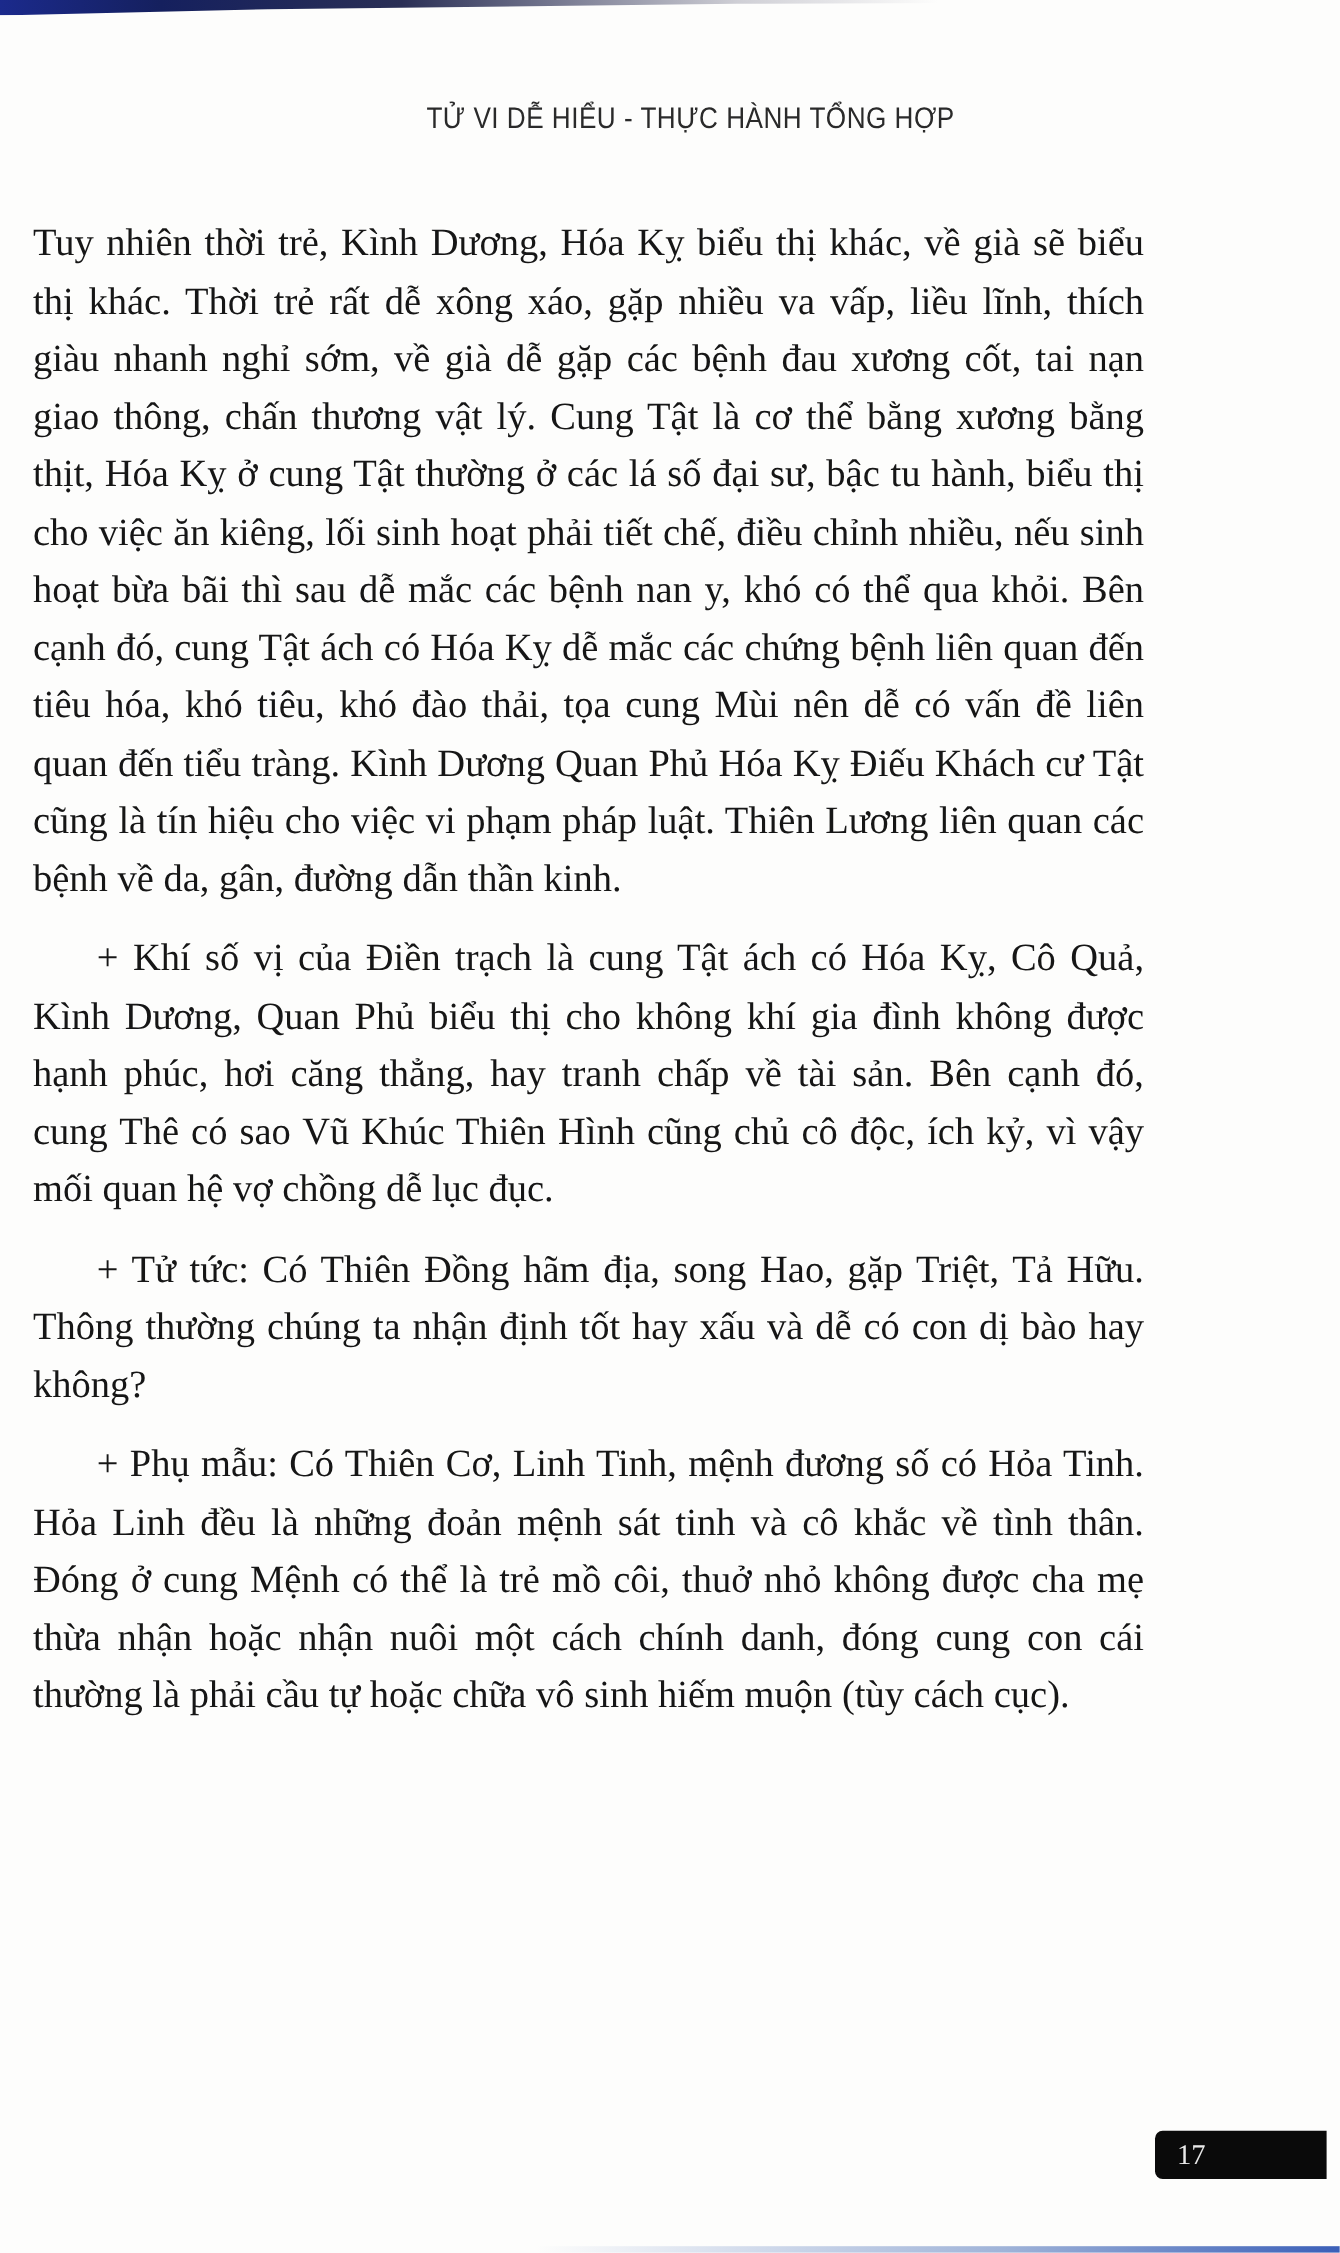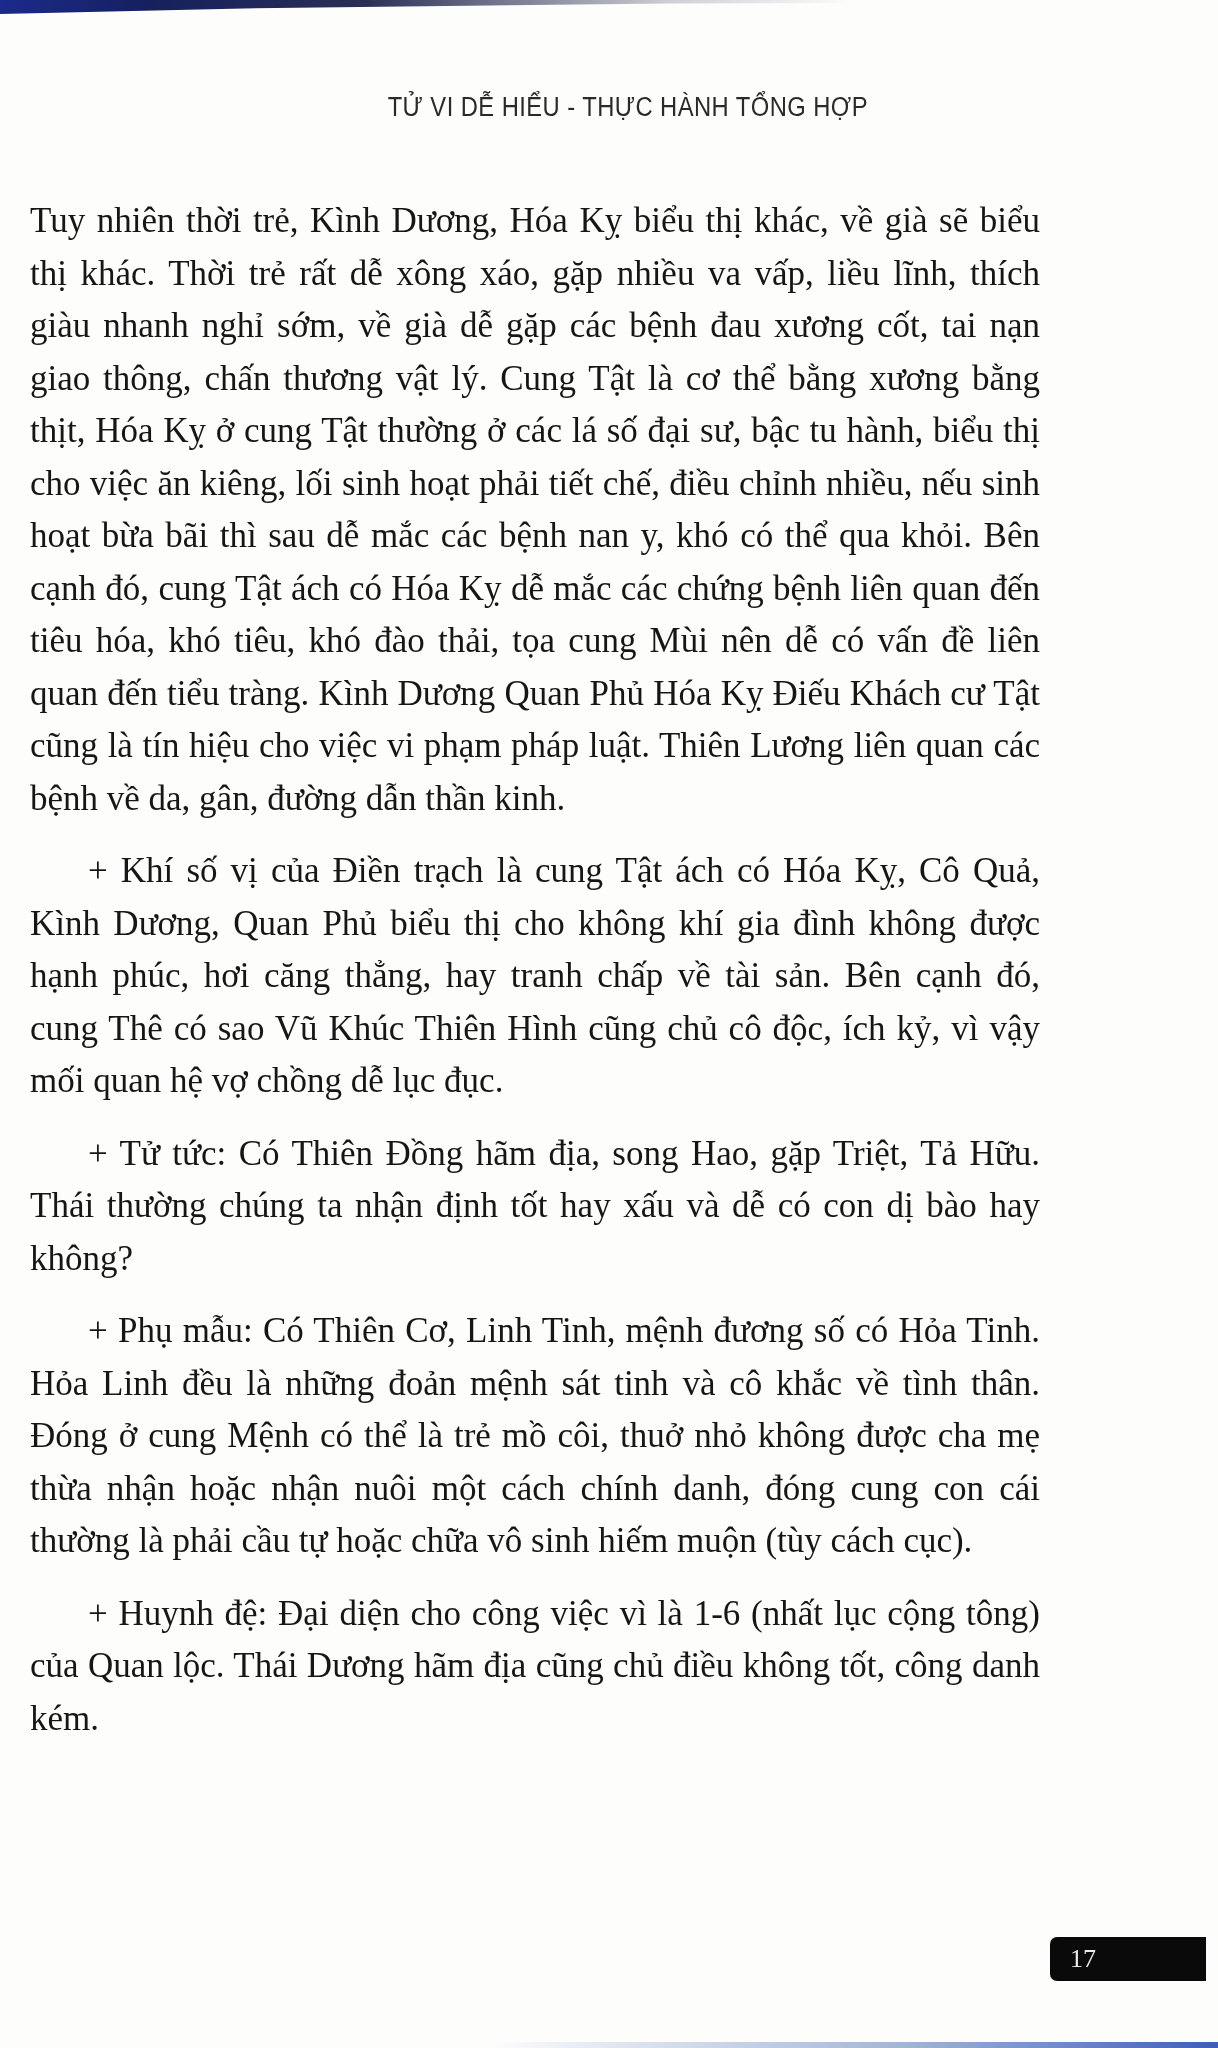--- a/index.html
+++ b/index.html
@@ -81,22 +81,21 @@
 </head>
 <body>
 
 <div class="top-edge"></div>
 
 <div class="running-header">TỬ VI DỄ HIỂU - THỰC HÀNH TỔNG HỢP</div>
 
 <div class="body-text">
   <p>Tuy nhiên thời trẻ, Kình Dương, Hóa Kỵ biểu thị khác, về già sẽ biểu thị khác. Thời trẻ rất dễ xông xáo, gặp nhiều va vấp, liều lĩnh, thích giàu nhanh nghỉ sớm, về già dễ gặp các bệnh đau xương cốt, tai nạn giao thông, chấn thương vật lý. Cung Tật là cơ thể bằng xương bằng thịt, Hóa Kỵ ở cung Tật thường ở các lá số đại sư, bậc tu hành, biểu thị cho việc ăn kiêng, lối sinh hoạt phải tiết chế, điều chỉnh nhiều, nếu sinh hoạt bừa bãi thì sau dễ mắc các bệnh nan y, khó có thể qua khỏi. Bên cạnh đó, cung Tật ách có Hóa Kỵ dễ mắc các chứng bệnh liên quan đến tiêu hóa, khó tiêu, khó đào thải, tọa cung Mùi nên dễ có vấn đề liên quan đến tiểu tràng. Kình Dương Quan Phủ Hóa Kỵ Điếu Khách cư Tật cũng là tín hiệu cho việc vi phạm pháp luật. Thiên Lương liên quan các bệnh về da, gân, đường dẫn thần kinh.</p>
   <p class="indent">+ Khí số vị của Điền trạch là cung Tật ách có Hóa Kỵ, Cô Quả, Kình Dương, Quan Phủ biểu thị cho không khí gia đình không được hạnh phúc, hơi căng thẳng, hay tranh chấp về tài sản. Bên cạnh đó, cung Thê có sao Vũ Khúc Thiên Hình cũng chủ cô độc, ích kỷ, vì vậy mối quan hệ vợ chồng dễ lục đục.</p>
-  <p class="indent">+ Tử tức: Có Thiên Đồng hãm địa, song Hao, gặp Triệt, Tả Hữu. Thái thường chúng ta nhận định tốt hay xấu và dễ có con dị bào hay không?</p>
+  <p class="indent">+ Tử tức: Có Thiên Đồng hãm địa, song Hao, gặp Triệt, Tả Hữu. Thông thường chúng ta nhận định tốt hay xấu và dễ có con dị bào hay không?</p>
   <p class="indent">+ Phụ mẫu: Có Thiên Cơ, Linh Tinh, mệnh đương số có Hỏa Tinh. Hỏa Linh đều là những đoản mệnh sát tinh và cô khắc về tình thân. Đóng ở cung Mệnh có thể là trẻ mồ côi, thuở nhỏ không được cha mẹ thừa nhận hoặc nhận nuôi một cách chính danh, đóng cung con cái thường là phải cầu tự hoặc chữa vô sinh hiếm muộn (tùy cách cục).</p>
-  <p class="indent">+ Huynh đệ: Đại diện cho công việc vì là 1-6 (nhất lục cộng tông) của Quan lộc. Thái Dương hãm địa cũng chủ điều không tốt, công danh kém.</p>
 </div>
 
 <div class="page-tab">
   <span>17</span>
 </div>
 
 <div class="bottom-edge"></div>
 
 </body></html>

